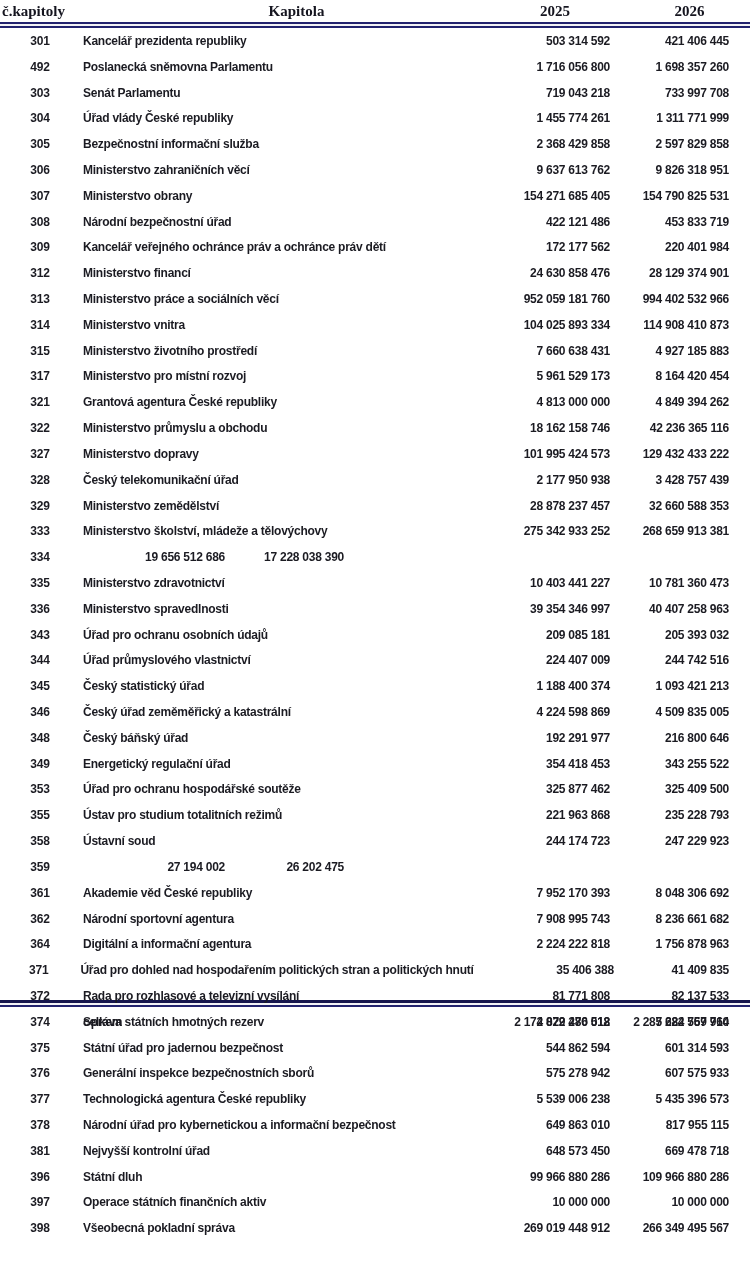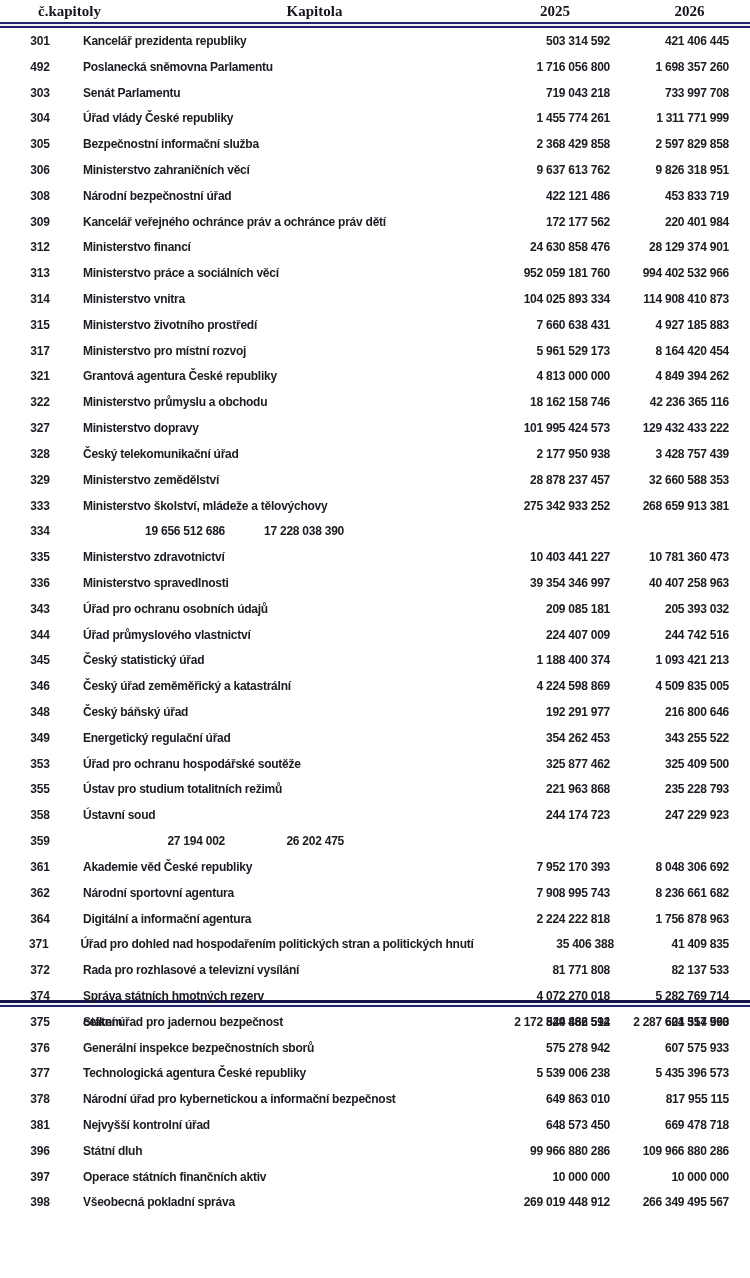--- a/index.html
+++ b/index.html
@@ -16,21 +16,20 @@
   }
   
   .header-row {
     display: flex;
     height: 22px;
     align-items: center;
     font-family: "Liberation Serif", serif;
     font-weight: bold;
     font-size: 15px;
     color: #15151f;
-    padding-left: 36px;
   }
   .h-col1 { width: 80px; text-align: left; padding-left: 2px; box-sizing: border-box; }
   .h-col2 { flex: 1; text-align: center; transform: translateX(24px); }
   .h-col3 { width: 148px; text-align: center; transform: translateX(16px); }
   .h-col4 { width: 137px; text-align: center; transform: translateX(8px); }
   
   .rule {
     height: 2px;
     border-top: 2px solid #22226e;
     border-bottom: 2px solid #22226e;
@@ -116,20 +115,26 @@
         <div class="cell c-v25">2 368 429 858</div>
         <div class="cell c-v26">2 597 829 858</div>
       </div>
       <div class="row">
         <div class="cell c-num">306</div>
         <div class="cell c-name">Ministerstvo zahraničních věcí</div>
         <div class="cell c-v25">9 637 613 762</div>
         <div class="cell c-v26">9 826 318 951</div>
       </div>
       <div class="row">
+        <div class="cell c-num">307</div>
+        <div class="cell c-name">Ministerstvo obrany</div>
+        <div class="cell c-v25">154 271 685 405</div>
+        <div class="cell c-v26">154 790 825 531</div>
+      </div>
+      <div class="row">
         <div class="cell c-num">308</div>
         <div class="cell c-name">Národní bezpečnostní úřad</div>
         <div class="cell c-v25">422 121 486</div>
         <div class="cell c-v26">453 833 719</div>
       </div>
       <div class="row">
         <div class="cell c-num">309</div>
         <div class="cell c-name">Kancelář veřejného ochránce práv a ochránce práv dětí</div>
         <div class="cell c-v25">172 177 562</div>
         <div class="cell c-v26">220 401 984</div>
@@ -243,21 +248,21 @@
       </div>
       <div class="row">
         <div class="cell c-num">348</div>
         <div class="cell c-name">Český báňský úřad</div>
         <div class="cell c-v25">192 291 977</div>
         <div class="cell c-v26">216 800 646</div>
       </div>
       <div class="row">
         <div class="cell c-num">349</div>
         <div class="cell c-name">Energetický regulační úřad</div>
-        <div class="cell c-v25">354 262 453</div>
+        <div class="cell c-v25">354 418 453</div>
         <div class="cell c-v26">343 255 522</div>
       </div>
       <div class="row">
         <div class="cell c-num">353</div>
         <div class="cell c-name">Úřad pro ochranu hospodářské soutěže</div>
         <div class="cell c-v25">325 877 462</div>
         <div class="cell c-v26">325 409 500</div>
       </div>
       <div class="row">
         <div class="cell c-num">355</div>

